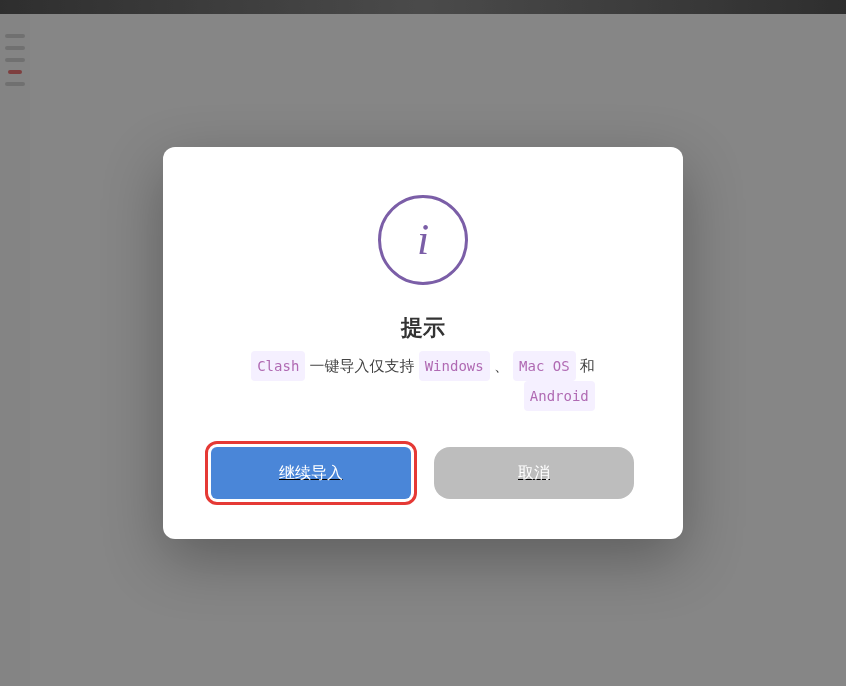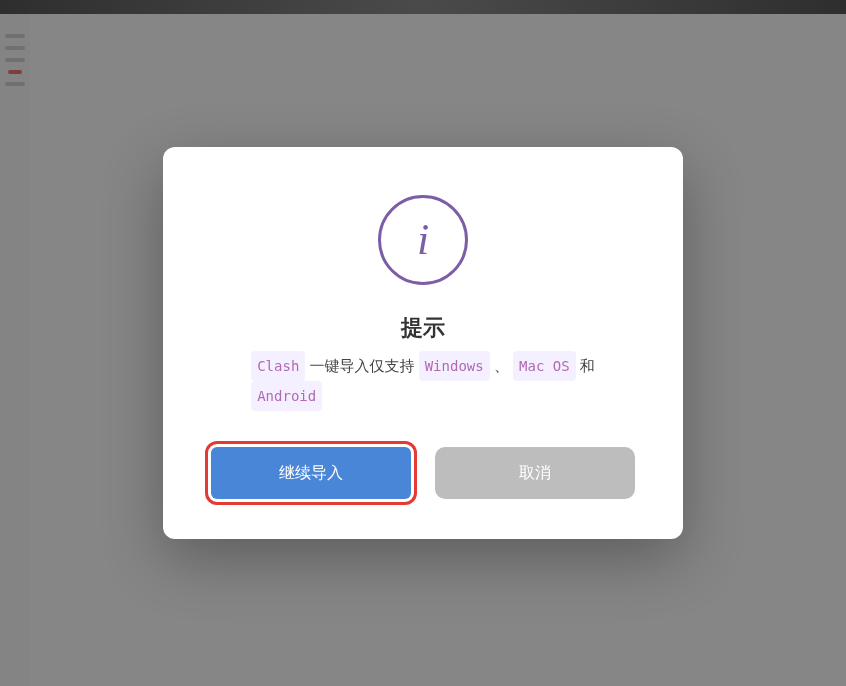--- a/index.html
+++ b/index.html
@@ -107,41 +107,42 @@
       font-size: 22px;
       font-weight: 600;
       color: #333;
       margin-bottom: 8px;
     }
 
     
     .modal-message {
       font-size: 15px;
       color: #444;
-      text-align: left;
+      text-align: right;
       line-height: 2;
       margin-bottom: 36px;
     }
 
     .tag {
       display: inline-block;
       background: #f5f0ff;
       color: #b06ab3;
       border-radius: 4px;
       padding: 1px 6px;
       font-family: monospace;
       font-size: 14px;
     }
 
     
     .modal-buttons {
       display: flex;
-      gap: 14px;
+      gap: 23px;
       width: 100%;
-      justify-content: space-between;
+      justify-content: flex-start;
+      text-decoration: underline;
     }
 
     .btn-confirm {
       flex: 1;
       max-width: 200px;
       height: 52px;
       background: #4a86d8;
       color: #fff;
       border: none;
       border-radius: 6px;
@@ -152,21 +153,21 @@
       outline-offset: 3px;
     }
 
     .btn-cancel {
       flex: 1;
       max-width: 200px;
       height: 52px;
       background: #bdbdbd;
       color: #fff;
       border: none;
-      border-radius: 10px;
+      border-radius: 16px;
       font-size: 16px;
       font-weight: 500;
       cursor: pointer;
     }
   </style>
 </head>
 <body>
 
 <div class="bg">
   <div class="bg-top"></div>

